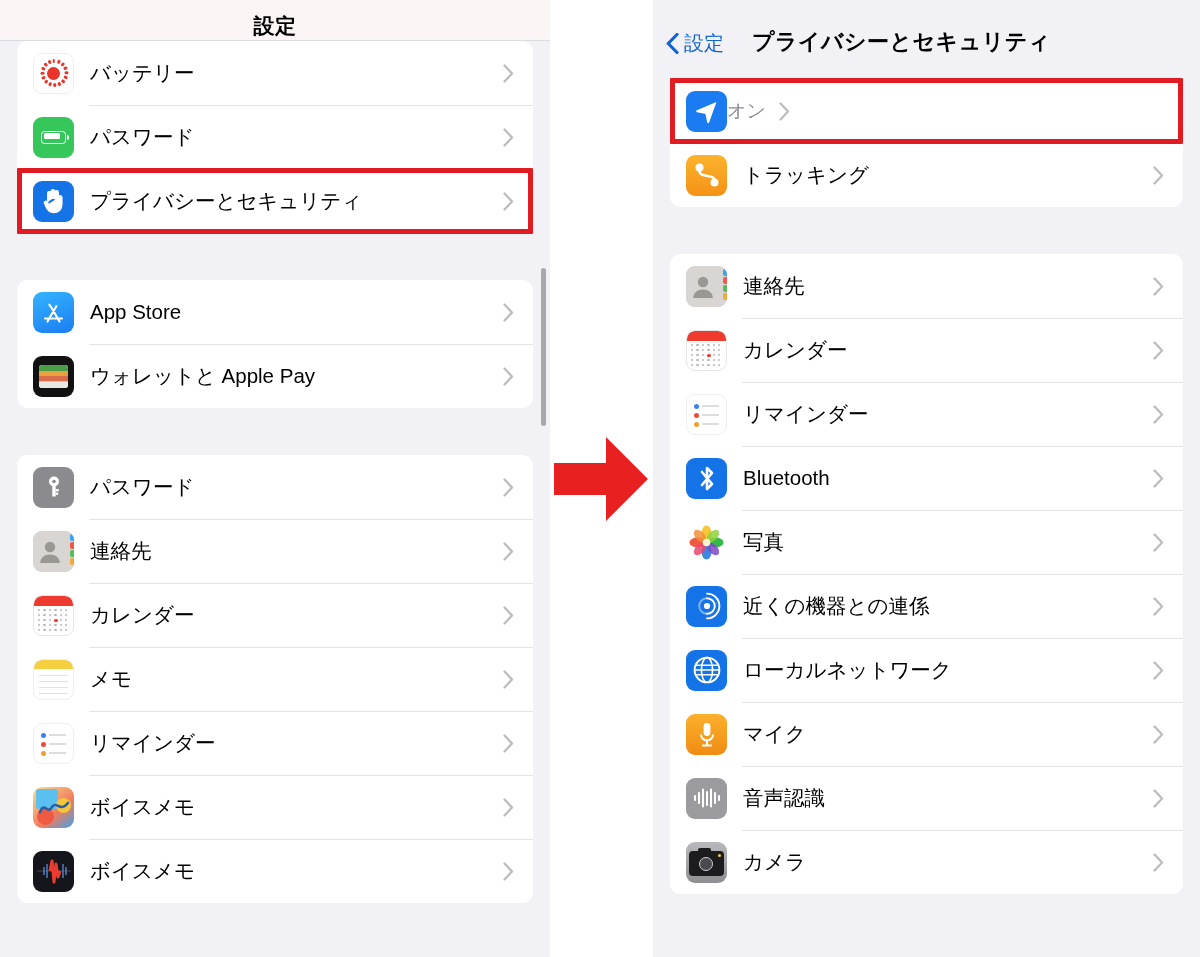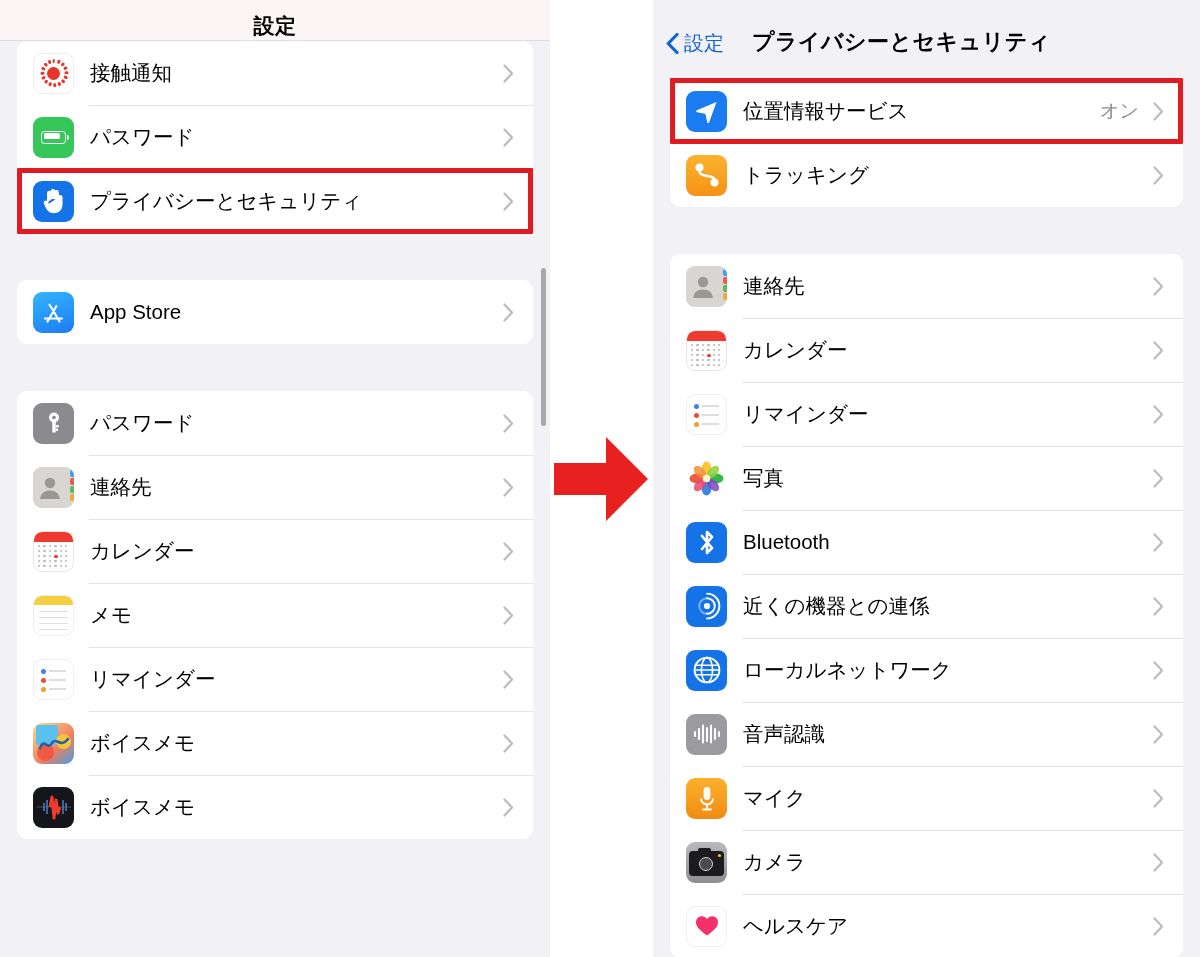--- a/index.html
+++ b/index.html
@@ -154,21 +154,21 @@
               <div class="ray" style="transform: rotate(157.5deg) translate(-1.25px, -14px);"></div>
               <div class="ray" style="transform: rotate(180deg) translate(-1.25px, -14px);"></div>
               <div class="ray" style="transform: rotate(202.5deg) translate(-1.25px, -14px);"></div>
               <div class="ray" style="transform: rotate(225deg) translate(-1.25px, -14px);"></div>
               <div class="ray" style="transform: rotate(247.5deg) translate(-1.25px, -14px);"></div>
               <div class="ray" style="transform: rotate(270deg) translate(-1.25px, -14px);"></div>
               <div class="ray" style="transform: rotate(292.5deg) translate(-1.25px, -14px);"></div>
               <div class="ray" style="transform: rotate(315deg) translate(-1.25px, -14px);"></div>
               <div class="ray" style="transform: rotate(337.5deg) translate(-1.25px, -14px);"></div>
             </div>
-            <div class="label">接触通知</div>
+            <div class="label">バッテリー</div>
             <div class="chev">
               <svg width="11" height="19" viewBox="0 0 11 19">
                 <path d="M1.5 1.5 L9 9.5 L1.5 17.5" fill="none" stroke="#bcbcc1" stroke-width="2.3" stroke-linecap="round" stroke-linejoin="round"></path>
               </svg>
             </div>
           </div>
           <div class="row">
             <div class="icon ic-battery">
               <div class="bshell">
                 <div class="bfill"></div>
@@ -197,20 +197,36 @@
         </div>
         <div style="height: 47px;"></div>
         <div class="group">
           <div class="row">
             <div class="icon ic-appstore">
               <svg width="27" height="27" viewBox="0 0 27 27">
                 <path d="M5 19.5h17M7.5 22.6 16.3 7.2M19.5 22.6 11.2 8.2M9.4 5.6l1.3 2.2" stroke="#fff" stroke-width="2.1" stroke-linecap="round"></path>
               </svg>
             </div>
             <div class="label">App Store</div>
+            <div class="chev">
+              <svg width="11" height="19" viewBox="0 0 11 19">
+                <path d="M1.5 1.5 L9 9.5 L1.5 17.5" fill="none" stroke="#bcbcc1" stroke-width="2.3" stroke-linecap="round" stroke-linejoin="round"></path>
+              </svg>
+            </div>
+          </div>
+          <div class="row">
+            <div class="icon ic-wallet">
+              <div style="position:absolute;left:6px;right:6px;top:9px;bottom:9px;border-radius:3px;overflow:hidden;background:#fff;">
+                <div style="position:absolute;left:0;right:0;top:0;height:6px;background:#4b9c47;"></div>
+                <div style="position:absolute;left:0;right:0;top:6px;height:5px;background:#e8a13c;"></div>
+                <div style="position:absolute;left:0;right:0;top:11px;height:5px;background:#d96a4a;"></div>
+                <div style="position:absolute;left:0;right:0;bottom:0;height:7px;background:#e9e7e2;border-top:1px solid #c9c6c0;"></div>
+              </div>
+            </div>
+            <div class="label">ウォレットと Apple Pay</div>
             <div class="chev">
               <svg width="11" height="19" viewBox="0 0 11 19">
                 <path d="M1.5 1.5 L9 9.5 L1.5 17.5" fill="none" stroke="#bcbcc1" stroke-width="2.3" stroke-linecap="round" stroke-linejoin="round"></path>
               </svg>
             </div>
           </div>
         </div>
         <div style="height: 47px;"></div>
         <div class="group">
           <div class="row">
@@ -372,21 +388,20 @@
     </div>
     <div class="scrollarea" id="right-list">
         <div style="height: 22px;"></div>
         <div class="group">
           <div class="row">
             <div class="icon ic-location">
               <svg width="25" height="25" viewBox="0 0 25 25">
                 <path d="M22.5 3 2.8 11.3c-.9.4-.8 1.7.2 1.9l7.8 1.6c.4.1.7.4.8.8l1.6 7.8c.2 1 1.5 1.1 1.9.2z" fill="#fff"></path>
               </svg>
             </div>
-            <div class="label">位置情報サービス</div>
             <div class="value">オン</div>
             <div class="chev">
               <svg width="11" height="19" viewBox="0 0 11 19">
                 <path d="M1.5 1.5 L9 9.5 L1.5 17.5" fill="none" stroke="#bcbcc1" stroke-width="2.3" stroke-linecap="round" stroke-linejoin="round"></path>
               </svg>
             </div>
           </div>
           <div class="row">
             <div class="icon ic-tracking">
               <svg width="26" height="26" viewBox="0 0 26 26">
@@ -477,20 +492,33 @@
               <div style="position:absolute;left:15px;top:28px;right:7px;height:2.2px;background:#ddd"></div>
             </div>
             <div class="label">リマインダー</div>
             <div class="chev">
               <svg width="11" height="19" viewBox="0 0 11 19">
                 <path d="M1.5 1.5 L9 9.5 L1.5 17.5" fill="none" stroke="#bcbcc1" stroke-width="2.3" stroke-linecap="round" stroke-linejoin="round"></path>
               </svg>
             </div>
           </div>
           <div class="row">
+            <div class="icon ic-bt">
+              <svg width="18" height="27" viewBox="0 0 18 27">
+                <path d="M4 7 L14 19 L9 24 V3 L14 8 L4 20" fill="none" stroke="#fff" stroke-width="2.6" stroke-linejoin="round" stroke-linecap="round"></path>
+              </svg>
+            </div>
+            <div class="label">Bluetooth</div>
+            <div class="chev">
+              <svg width="11" height="19" viewBox="0 0 11 19">
+                <path d="M1.5 1.5 L9 9.5 L1.5 17.5" fill="none" stroke="#bcbcc1" stroke-width="2.3" stroke-linecap="round" stroke-linejoin="round"></path>
+              </svg>
+            </div>
+          </div>
+          <div class="row">
             <div class="icon ic-photos">
               <div style="position:absolute;inset:0;background:#fff;border-radius:9px"></div>
               <svg style="position:absolute;left:3px;top:3px" width="35" height="35" viewBox="0 0 35 35">
                 <ellipse cx="17.5" cy="8.5" rx="5" ry="8" fill="#f7c63a"></ellipse>
                 <ellipse cx="17.5" cy="26.5" rx="5" ry="8" fill="#3f88e0"></ellipse>
                 <ellipse cx="8.5" cy="17.5" rx="8" ry="5" fill="#ef5a43"></ellipse>
                 <ellipse cx="26.5" cy="17.5" rx="8" ry="5" fill="#35b84a"></ellipse>
                 <ellipse cx="11" cy="11" rx="7.5" ry="4.5" transform="rotate(45 11 11)" fill="#f0903a" opacity=".85"></ellipse>
                 <ellipse cx="24" cy="24" rx="7.5" ry="4.5" transform="rotate(45 24 24)" fill="#7e49c4" opacity=".85"></ellipse>
                 <ellipse cx="24" cy="11" rx="4.5" ry="7.5" transform="rotate(45 24 11)" fill="#8fd13f" opacity=".85"></ellipse>
@@ -499,33 +527,20 @@
               </svg>
             </div>
             <div class="label">写真</div>
             <div class="chev">
               <svg width="11" height="19" viewBox="0 0 11 19">
                 <path d="M1.5 1.5 L9 9.5 L1.5 17.5" fill="none" stroke="#bcbcc1" stroke-width="2.3" stroke-linecap="round" stroke-linejoin="round"></path>
               </svg>
             </div>
           </div>
           <div class="row">
-            <div class="icon ic-bt">
-              <svg width="18" height="27" viewBox="0 0 18 27">
-                <path d="M4 7 L14 19 L9 24 V3 L14 8 L4 20" fill="none" stroke="#fff" stroke-width="2.6" stroke-linejoin="round" stroke-linecap="round"></path>
-              </svg>
-            </div>
-            <div class="label">Bluetooth</div>
-            <div class="chev">
-              <svg width="11" height="19" viewBox="0 0 11 19">
-                <path d="M1.5 1.5 L9 9.5 L1.5 17.5" fill="none" stroke="#bcbcc1" stroke-width="2.3" stroke-linecap="round" stroke-linejoin="round"></path>
-              </svg>
-            </div>
-          </div>
-          <div class="row">
             <div class="icon ic-nearby">
               <svg width="28" height="28" viewBox="0 0 28 28">
                 <circle cx="14" cy="14" r="3.1" fill="#fff"></circle>
                 <path d="M14 6.2a7.8 7.8 0 010 15.6" fill="none" stroke="#fff" stroke-width="1.9" stroke-linecap="round"></path>
                 <path d="M14 1.6a12.4 12.4 0 010 24.8" fill="none" stroke="#fff" stroke-width="1.9" stroke-linecap="round"></path>
                 <path d="M14 6.2a7.8 7.8 0 000 15.6" fill="none" stroke="#fff" stroke-width="1.9" stroke-linecap="round" opacity=".45"></path>
               </svg>
             </div>
             <div class="label">近くの機器との連係</div>
             <div class="chev">
@@ -543,76 +558,63 @@
               </svg>
             </div>
             <div class="label">ローカルネットワーク</div>
             <div class="chev">
               <svg width="11" height="19" viewBox="0 0 11 19">
                 <path d="M1.5 1.5 L9 9.5 L1.5 17.5" fill="none" stroke="#bcbcc1" stroke-width="2.3" stroke-linecap="round" stroke-linejoin="round"></path>
               </svg>
             </div>
           </div>
           <div class="row">
+            <div class="icon ic-mic">
+              <svg width="18" height="27" viewBox="0 0 18 27">
+                <rect x="5.6" y="2" width="6.8" height="13" rx="3.4" fill="#fff"></rect>
+                <path d="M3 13.5a6 6 0 0012 0" fill="none" stroke="#fff" stroke-width="2"></path>
+                <path d="M9 19.5V24M5 24.5h8" stroke="#fff" stroke-width="2" stroke-linecap="round"></path>
+              </svg>
+            </div>
+            <div class="label">マイク</div>
+            <div class="chev">
+              <svg width="11" height="19" viewBox="0 0 11 19">
+                <path d="M1.5 1.5 L9 9.5 L1.5 17.5" fill="none" stroke="#bcbcc1" stroke-width="2.3" stroke-linecap="round" stroke-linejoin="round"></path>
+              </svg>
+            </div>
+          </div>
+          <div class="row">
             <div class="icon ic-speech">
               <svg width="28" height="22" viewBox="0 0 28 22">
                 <g stroke="#fff" stroke-width="2.1" stroke-linecap="round">
                   <path d="M2 9v4M6 6v10M10 2.5v17M14 5v13M18 2.5v17M22 6v10M26 9v4"></path>
                 </g>
               </svg>
             </div>
             <div class="label">音声認識</div>
             <div class="chev">
               <svg width="11" height="19" viewBox="0 0 11 19">
                 <path d="M1.5 1.5 L9 9.5 L1.5 17.5" fill="none" stroke="#bcbcc1" stroke-width="2.3" stroke-linecap="round" stroke-linejoin="round"></path>
               </svg>
             </div>
           </div>
           <div class="row">
-            <div class="icon ic-mic">
-              <svg width="18" height="27" viewBox="0 0 18 27">
-                <rect x="5.6" y="2" width="6.8" height="13" rx="3.4" fill="#fff"></rect>
-                <path d="M3 13.5a6 6 0 0012 0" fill="none" stroke="#fff" stroke-width="2"></path>
-                <path d="M9 19.5V24M5 24.5h8" stroke="#fff" stroke-width="2" stroke-linecap="round"></path>
-              </svg>
-            </div>
-            <div class="label">マイク</div>
-            <div class="chev">
-              <svg width="11" height="19" viewBox="0 0 11 19">
-                <path d="M1.5 1.5 L9 9.5 L1.5 17.5" fill="none" stroke="#bcbcc1" stroke-width="2.3" stroke-linecap="round" stroke-linejoin="round"></path>
-              </svg>
-            </div>
-          </div>
-          <div class="row">
             <div class="icon ic-camera">
               <div style="position:absolute;left:3px;right:3px;top:9px;bottom:7px;background:#1c1c1e;border-radius:4px"></div>
               <div style="position:absolute;left:12px;top:6px;width:13px;height:5px;background:#1c1c1e;border-radius:2px 2px 0 0"></div>
               <div style="position:absolute;left:12.5px;top:15px;width:14px;height:14px;border-radius:50%;background:#49494e;border:1.6px solid #cfcfd4"></div>
               <div style="position:absolute;right:6px;top:12px;width:3.4px;height:3.4px;border-radius:50%;background:#f2c93a"></div>
             </div>
             <div class="label">カメラ</div>
             <div class="chev">
               <svg width="11" height="19" viewBox="0 0 11 19">
                 <path d="M1.5 1.5 L9 9.5 L1.5 17.5" fill="none" stroke="#bcbcc1" stroke-width="2.3" stroke-linecap="round" stroke-linejoin="round"></path>
               </svg>
             </div>
           </div>
-          <div class="row">
-            <div class="icon ic-health">
-              <svg width="24" height="22" viewBox="0 0 24 22">
-                <path d="M12 20.5C4 14.6 1 11.2 1 7.2 1 3.7 3.6 1.2 6.9 1.2c2.2 0 4 1.1 5.1 2.9 1.1-1.8 2.9-2.9 5.1-2.9 3.3 0 5.9 2.5 5.9 6 0 4-3 7.4-11 13.3z" fill="#f5306b"></path>
-              </svg>
-            </div>
-            <div class="label">ヘルスケア</div>
-            <div class="chev">
-              <svg width="11" height="19" viewBox="0 0 11 19">
-                <path d="M1.5 1.5 L9 9.5 L1.5 17.5" fill="none" stroke="#bcbcc1" stroke-width="2.3" stroke-linecap="round" stroke-linejoin="round"></path>
-              </svg>
-            </div>
-          </div>
         </div>
       </div>
   <div class="hl" style="left: 17px; top: 78px; width: 513px; height: 66px; border-color: rgb(225, 27, 34);"></div>
     </div>
 
   <svg id="arrow" width="100" height="94" viewBox="0 0 100 94">
     <path d="M3 31 L55 31 L55 5 L97 47 L55 89 L55 63 L3 63 Z" fill="#e8201f"></path>
   </svg>
 
 </div>

